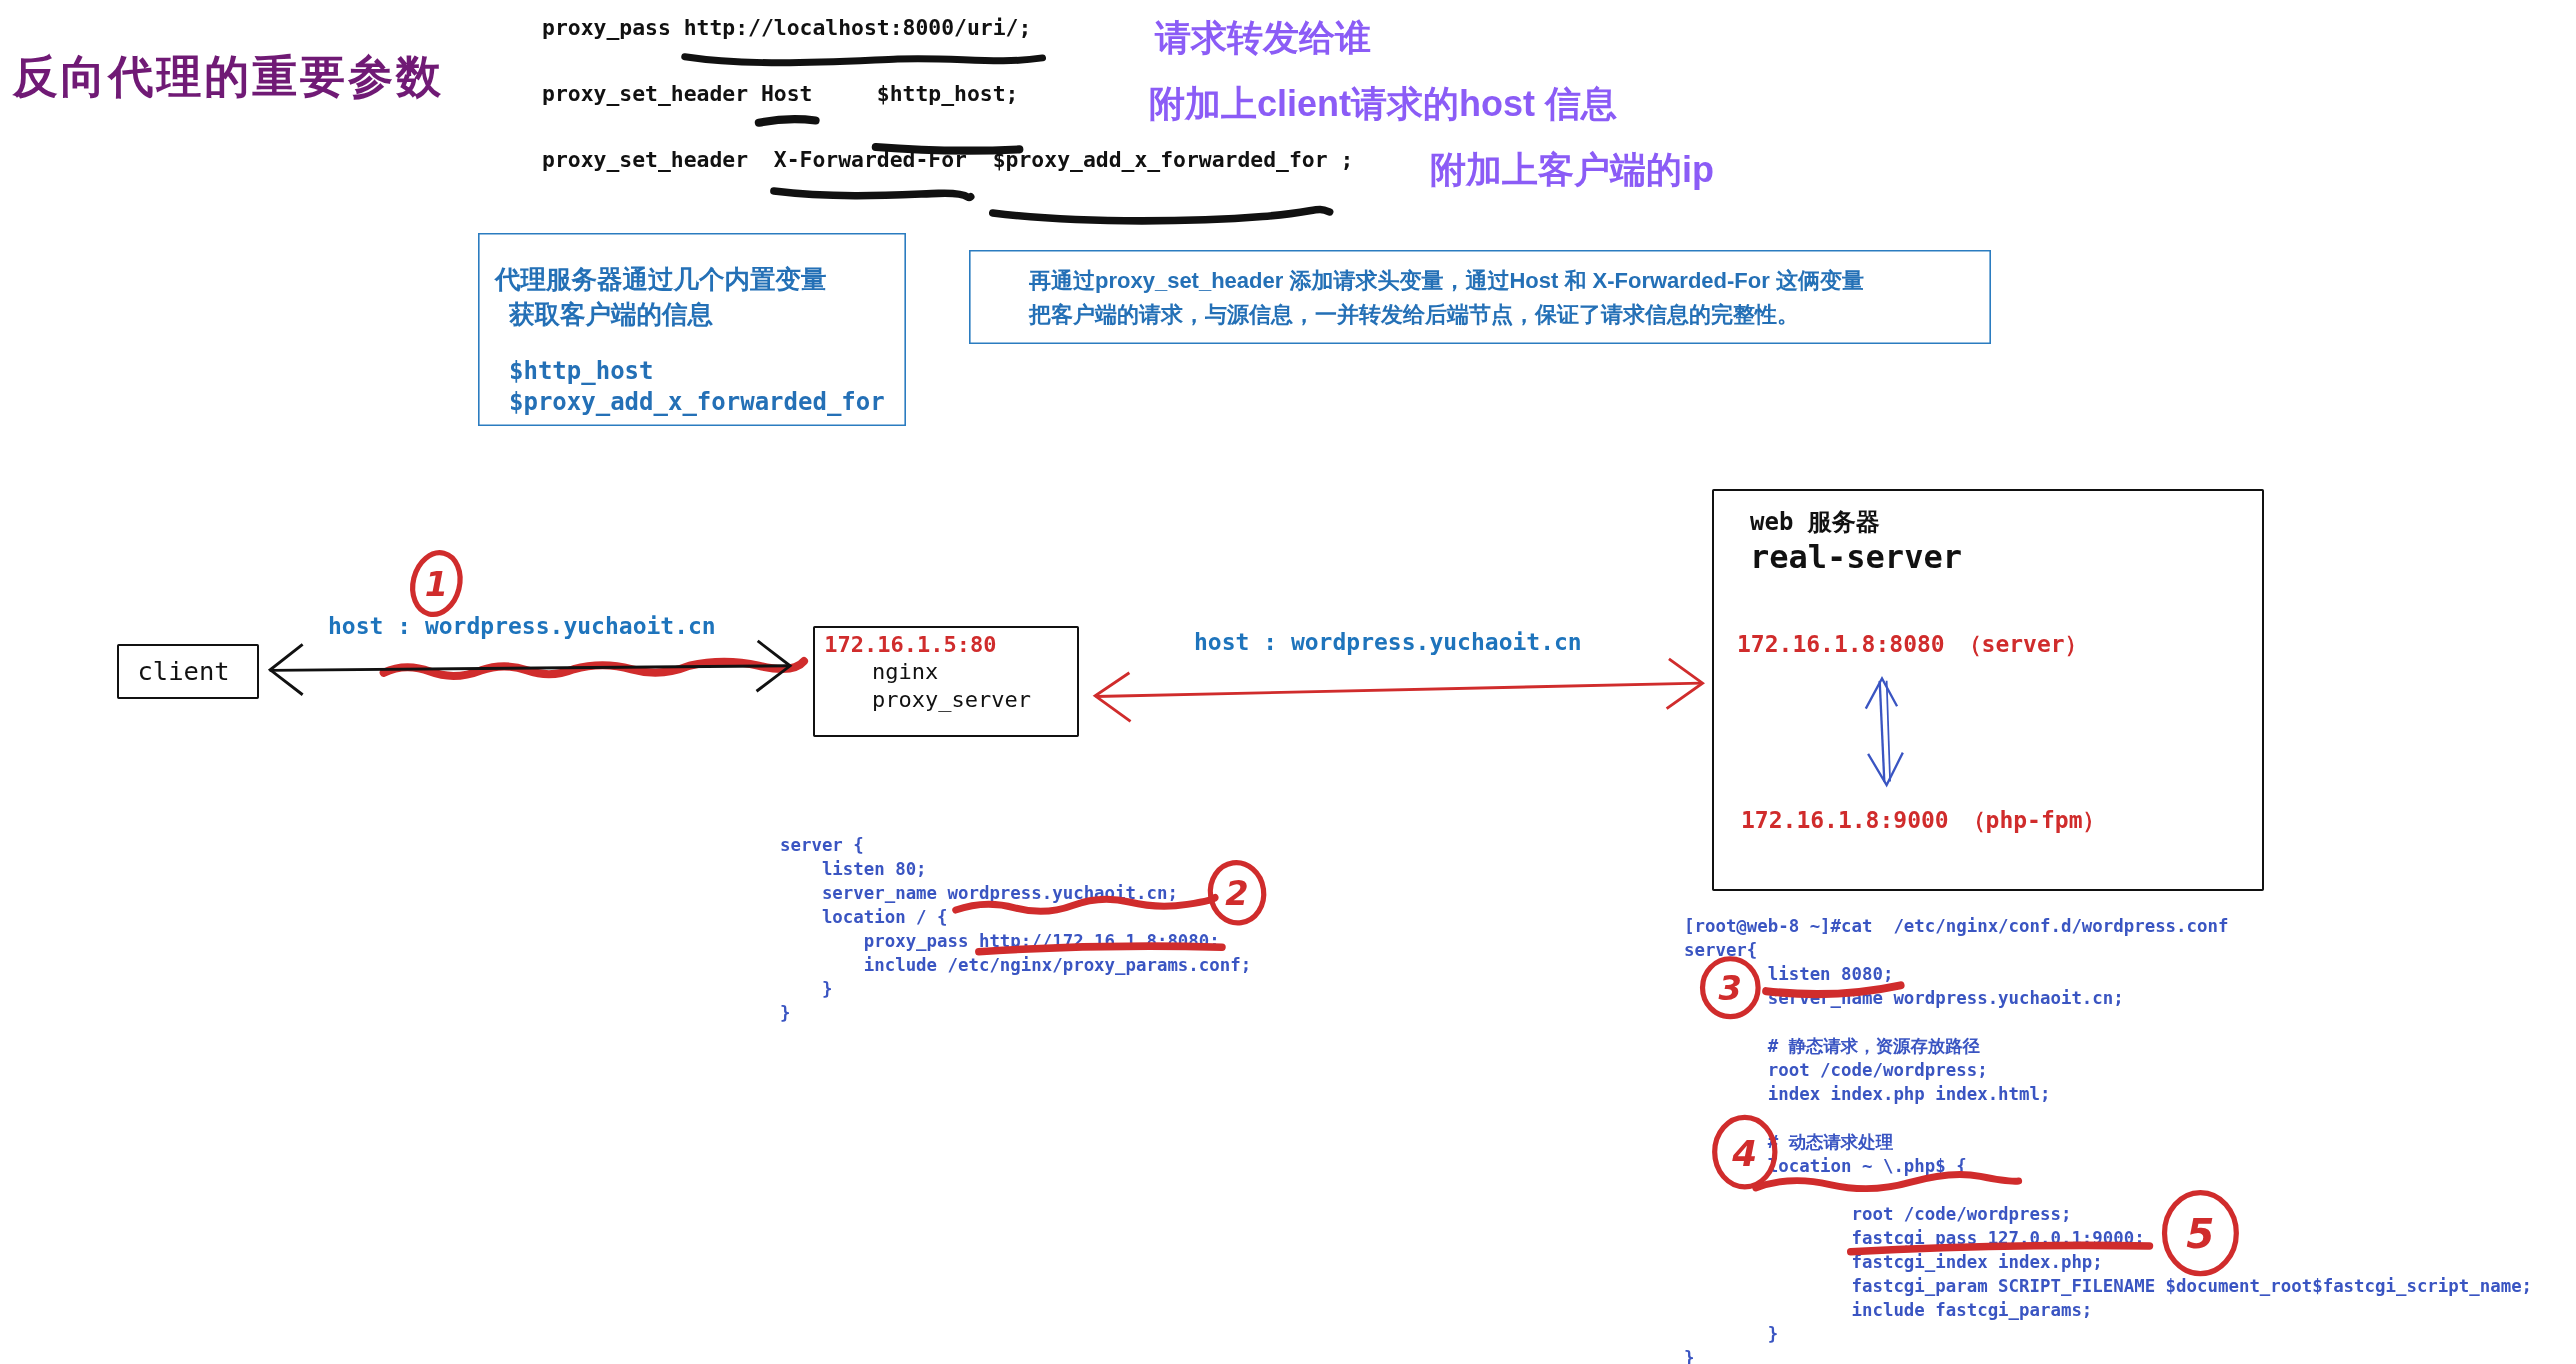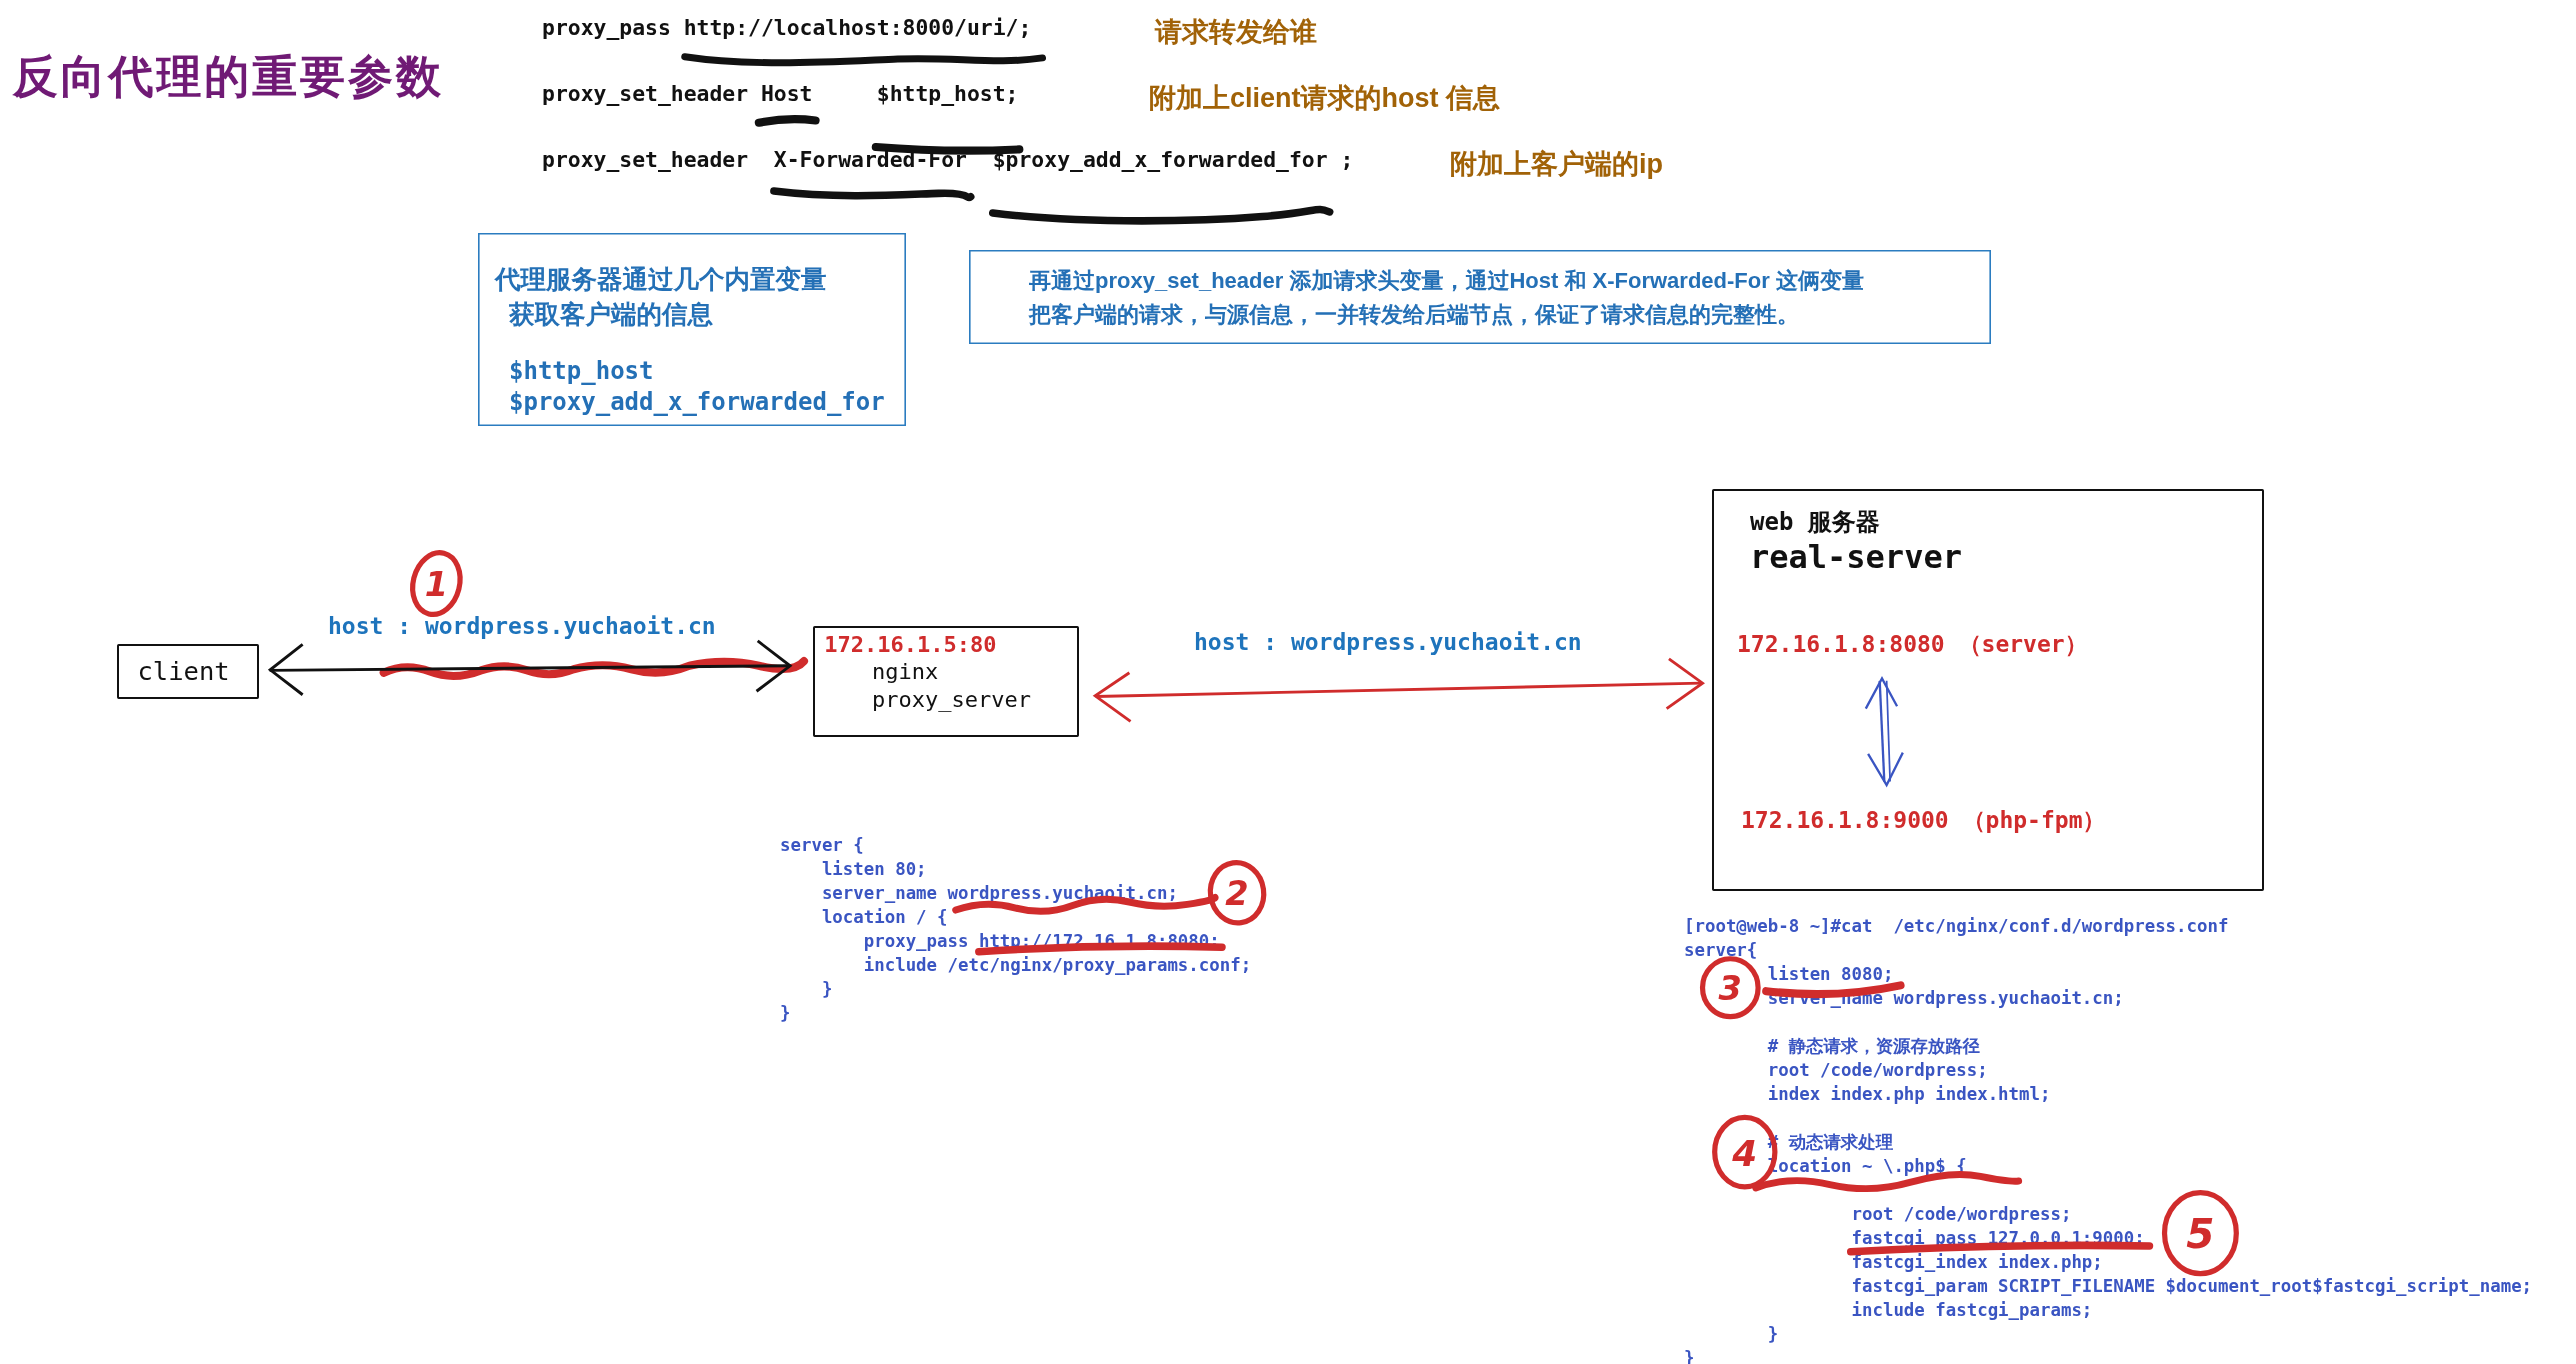--- a/index.html
+++ b/index.html
@@ -2,21 +2,21 @@
 <html style="font-size:9.3px"><head>
 <meta charset="utf-8">
 <style>
   html,body{margin:0;padding:0;background:#ffffff;}
   #canvas{position:relative;width:2576px;height:1364px;background:#ffffff;overflow:hidden;
           font-family:"Liberation Sans","DejaVu Sans",sans-serif;}
   .abs{position:absolute;}
   .mono{font-family:"DejaVu Sans Mono","Liberation Mono",monospace;}
   .code-line{font-family:"DejaVu Sans Mono","Liberation Mono",monospace;font-weight:bold;
              font-size:21.4px;color:#111111;white-space:pre;}
-  .note{font-size:27px;font-weight:600;color:#a16207;white-space:pre;}
+  .note{font-size:36px;font-weight:600;color:#8b5cf6;white-space:pre;}
   .bluebox{border:1.7px solid #2b7cc0;box-shadow:0 0 0 0.6px #2b7cc0 inset;background:#ffffff;}
   .bluebox .cjk{font-size:25.5px;font-weight:600;color:#2470b6;white-space:pre;}
   .bluebox .var{font-family:"DejaVu Sans Mono","Liberation Mono",monospace;font-weight:bold;
                 font-size:24px;color:#2470b6;white-space:pre;}
   .explain{font-size:22px;font-weight:600;color:#2470b6;white-space:pre;}
   .inkbox{border:2.3px solid #111111;border-radius:1.7px;background:#ffffff;}
   .hostlbl{font-family:"DejaVu Sans Mono","Liberation Mono",monospace;font-weight:bold;
            font-size:23px;color:#1e74bc;white-space:pre;}
   .red{color:#d02c2c;}
   .conf{font-family:"DejaVu Sans Mono","Liberation Mono",monospace;font-weight:bold;
@@ -31,21 +31,21 @@
 
   <div id="title" class="abs" style="left:12.7px;top:47px;">反向代理的重要参数</div>
 
   <div class="abs code-line" style="left:542px;top:15px;">proxy_pass http://localhost:8000/uri/;</div>
   <div class="abs note" style="left:1155px;top:14px;">请求转发给谁</div>
 
   <div class="abs code-line" style="left:542px;top:81px;">proxy_set_header Host     $http_host;</div>
   <div class="abs note" style="left:1149px;top:80px;">附加上client请求的host 信息</div>
 
   <div class="abs code-line" style="left:542px;top:147px;">proxy_set_header  X-Forwarded-For  $proxy_add_x_forwarded_for ;</div>
-  <div class="abs note" style="left:1430px;top:146px;margin-left:20px;">附加上客户端的ip</div>
+  <div class="abs note" style="left:1430px;top:146px;">附加上客户端的ip</div>
 
   <div class="abs bluebox" style="left:478px;top:233px;width:426px;height:191px;">
     <div class="abs cjk" style="left:16px;top:28px;text-align:center;">代理服务器通过几个内置变量</div>
     <div class="abs cjk" style="left:30px;top:63px;">获取客户端的信息</div>
     <div class="abs var" style="left:30px;top:123px;">$http_host</div>
     <div class="abs var" style="left:30px;top:154px;">$proxy_add_x_forwarded_for</div>
   </div>
 
   <div class="abs bluebox" style="left:969px;top:250px;width:1020px;height:92px;">
     <div class="abs explain" style="left:59px;top:15px;">再通过proxy_set_header 添加请求头变量，通过Host 和 X-Forwarded-For 这俩变量</div>

